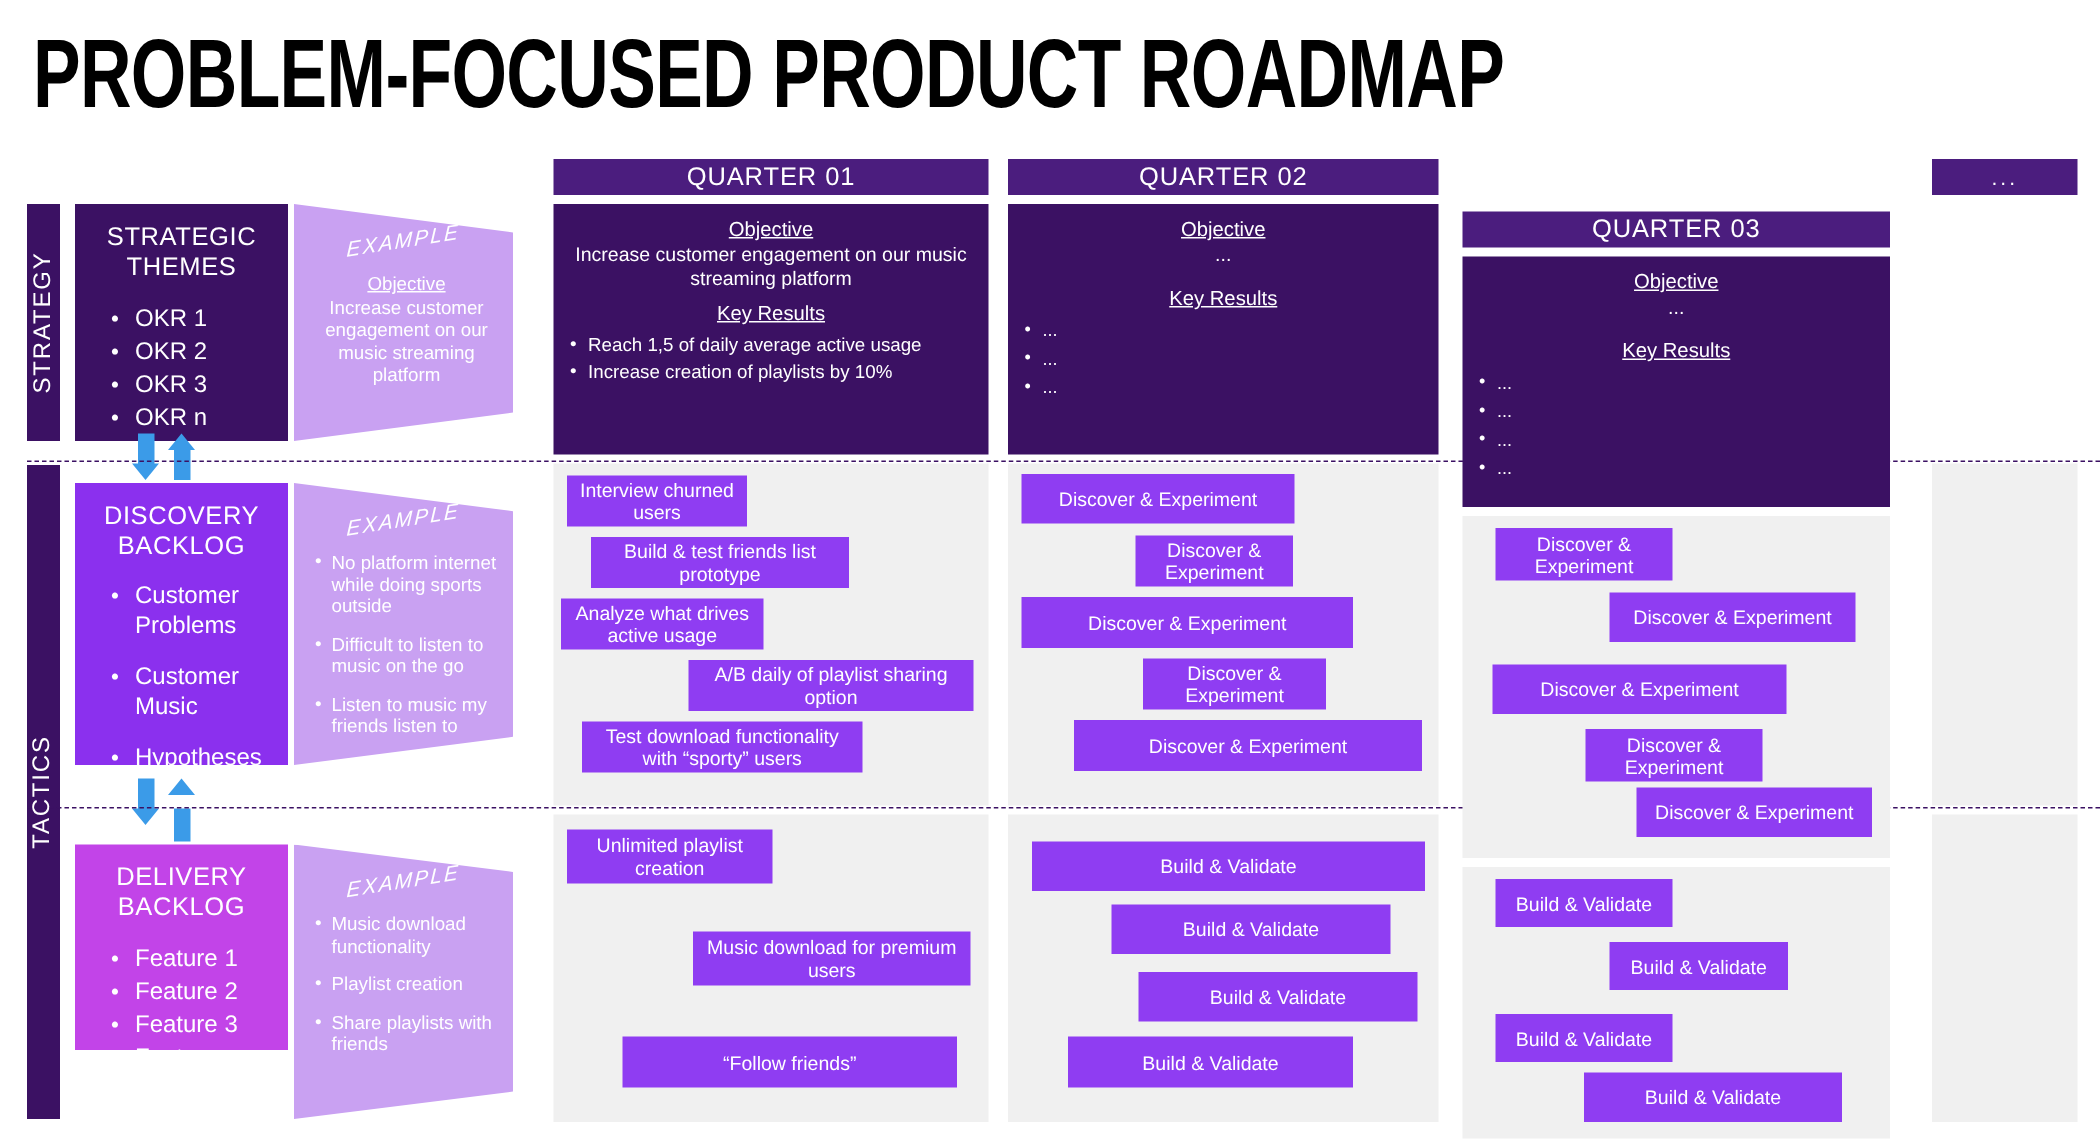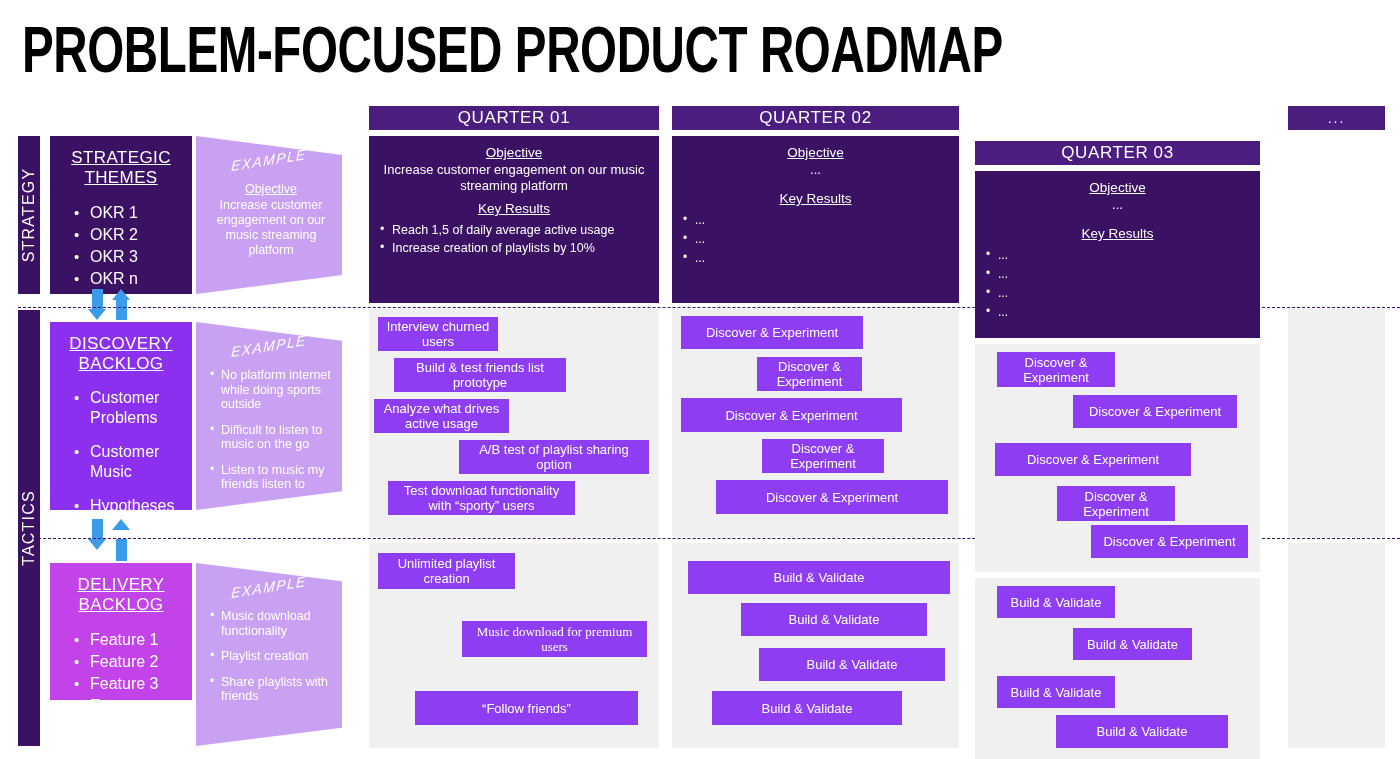--- a/index.html
+++ b/index.html
@@ -45,21 +45,20 @@
     position: absolute;
     color: #ffffff;
     padding: 12px 10px 10px 10px;
   }
   .lbox .lbox-title {
     text-align: center;
     font-size: 17px;
     line-height: 20px;
     letter-spacing: 0.4px;
     white-space: pre-line;
-    text-decoration: underline;
   }
   .lbox ul { list-style: none; margin-top: 14px; padding-left: 14px; }
   .lbox li {
     font-size: 16px;
     line-height: 22px;
     position: relative;
     padding-left: 16px;
   }
   .lbox li::before {
     content: "•";
@@ -320,26 +319,26 @@
       <div class="okr-h">Key Results</div>
       <ul>
         <li>Reach 1,5 of daily average active usage</li>
         <li>Increase creation of playlists by 10%</li>
       </ul>
     </div>
     <div class="lane discovery">
         <div class="card" style="left: 9px; top: 8px; width: 120px; height: 34px;">Interview churned users</div>
         <div class="card" style="left: 5px; top: 90px; width: 135px; height: 34px;">Analyze what drives active usage</div>
         <div class="card" style="left: 25px; top: 49px; width: 172px; height: 34px;">Build &amp; test friends list prototype</div>
-        <div class="card" style="left: 90px; top: 131px; width: 190px; height: 34px;">A/B test of playlist sharing option</div>
+        <div class="card" style="left: 90px; top: 131px; width: 190px; height: 34px;">A/B daily of playlist sharing option</div>
         <div class="card" style="left: 19px; top: 172px; width: 187px; height: 34px;">Test download functionality with “sporty” users</div>
       </div>
     <div class="lane delivery">
         <div class="card" style="left: 9px; top: 10px; width: 137px; height: 36px;">Unlimited playlist creation</div>
-        <div class="card" style="left: 93px; top: 78px; width: 185px; height: 36px; font-family: Liberation Serif, serif;">Music download for premium users</div>
+        <div class="card" style="left: 93px; top: 78px; width: 185px; height: 36px;">Music download for premium users</div>
         <div class="card" style="left: 46px; top: 148px; width: 223px; height: 34px;">“Follow friends”</div>
       </div>
   </div>
 
   <div class="qcol" id="col-q2">
     <div class="qhead">QUARTER 02</div>
     <div class="okr-box sparse">
       <div class="okr-h">Objective</div>
       <div class="okr-sub">...</div>
       <div class="okr-h">Key Results</div>

